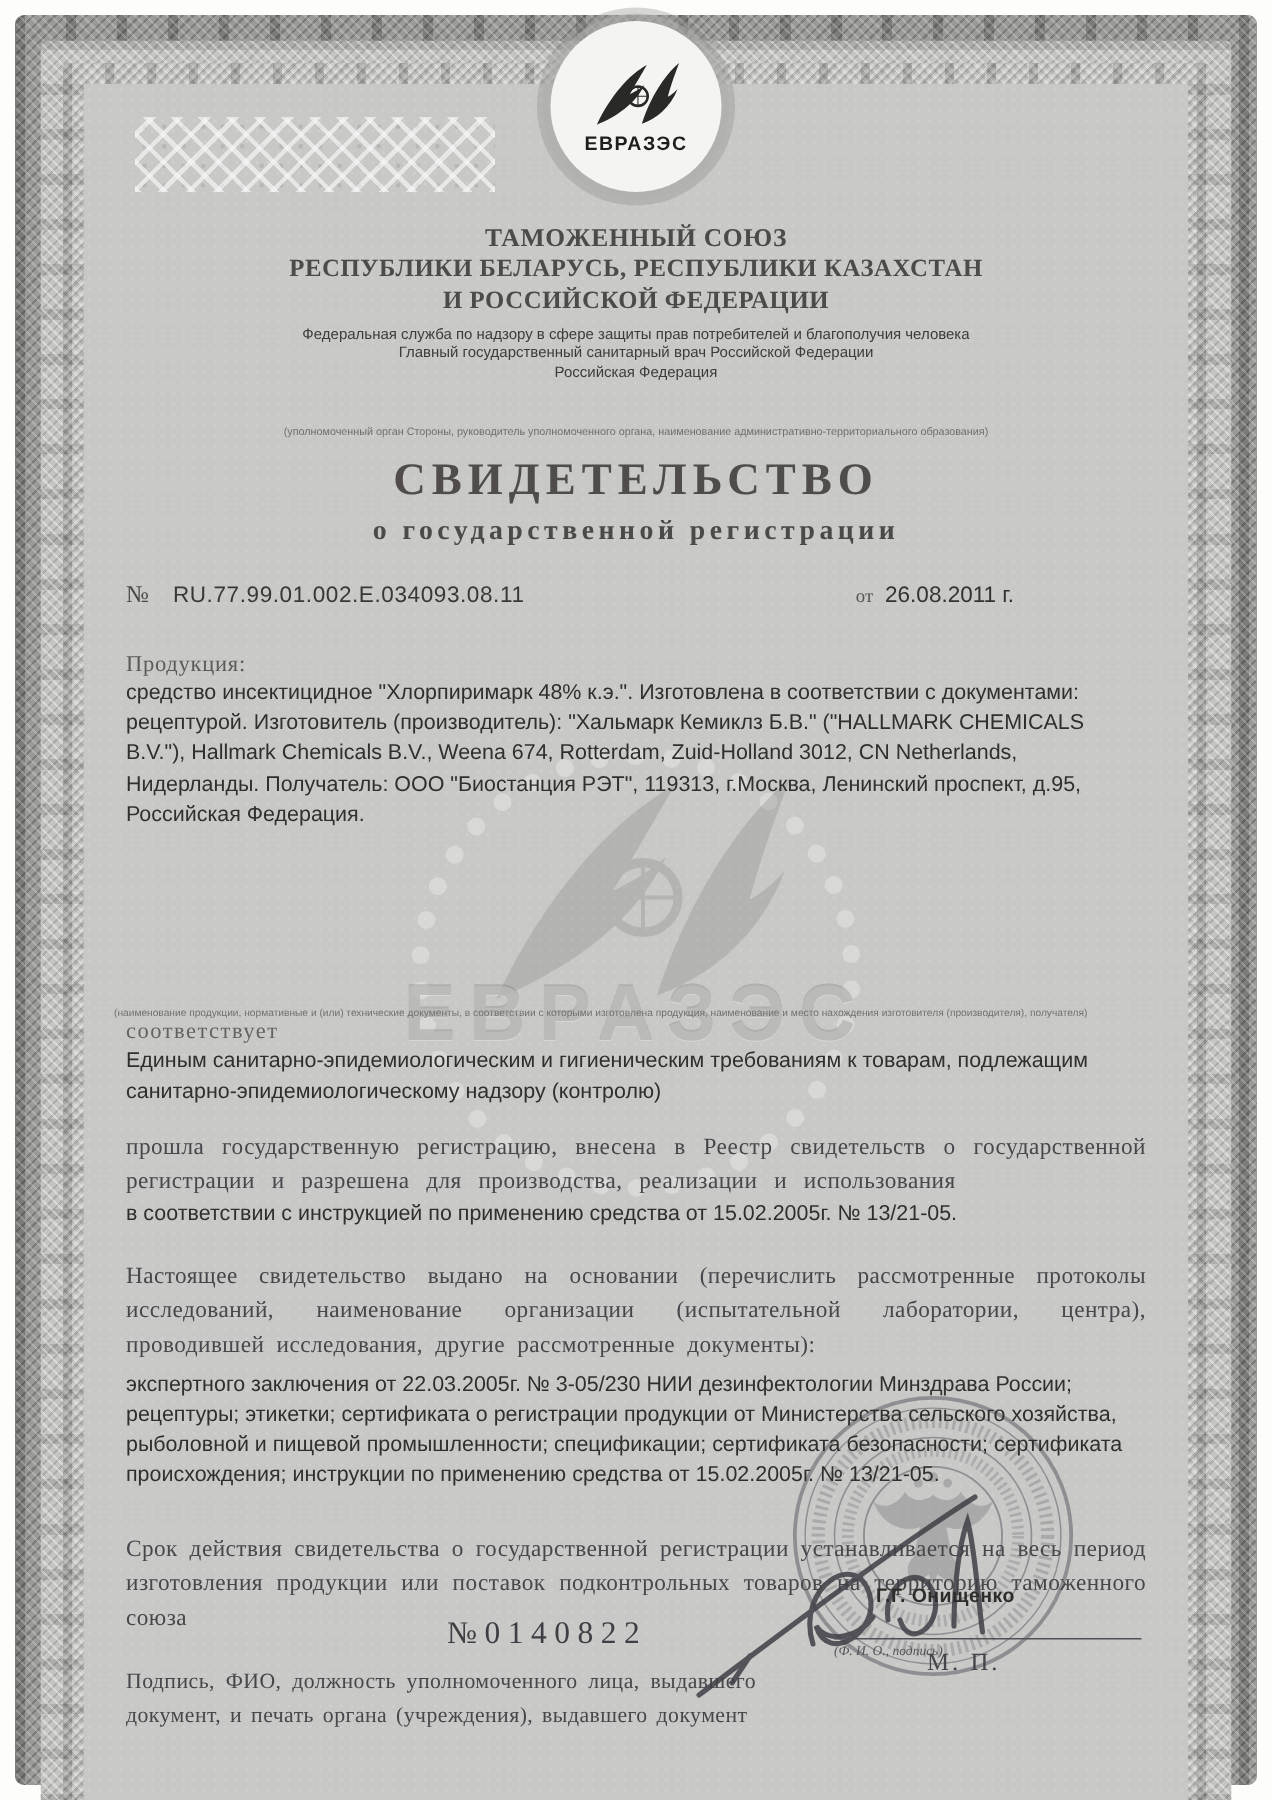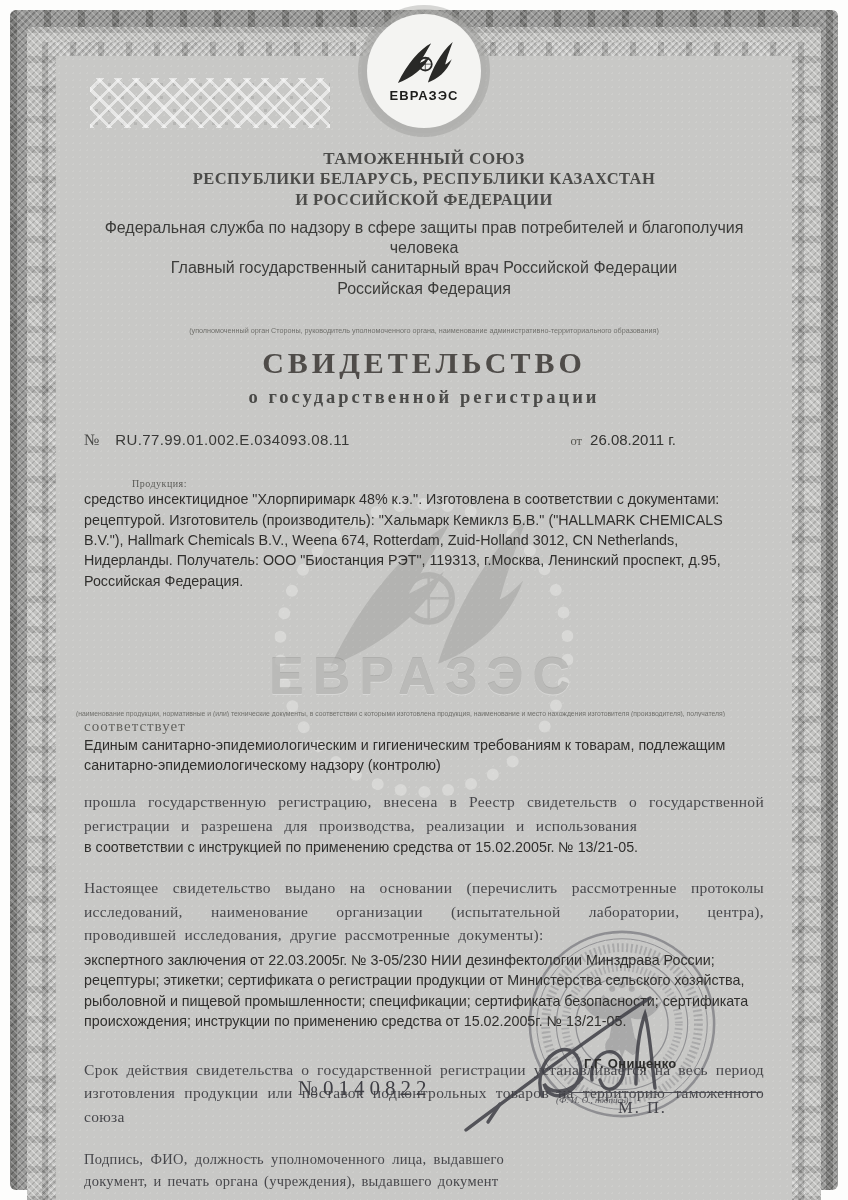--- a/index.html
+++ b/index.html
@@ -41,34 +41,34 @@
 
   
   .badge{position:absolute;left:50%;transform:translateX(-50%);top:14px;width:114px;height:114px;
     background:#f4f4f2;border-radius:50%;z-index:6;display:flex;flex-direction:column;align-items:center;justify-content:center;
     box-shadow:0 0 0 5px rgba(175,175,173,.55), 0 0 0 9px rgba(140,140,138,.35);}
   .badge .logo-text{font-weight:bold;font-size:13px;letter-spacing:1px;color:#1e1e1c;margin-top:1px;}
 
   .h-serif{font-family:"Liberation Serif",serif;}
   .hdr1{text-align:center;font-weight:bold;font-size:17px;letter-spacing:.5px;color:#4b4b49;line-height:1.25;}
   .hdr2{text-align:center;font-weight:bold;font-size:16.5px;letter-spacing:.4px;color:#4b4b49;line-height:1.25;}
-  .hdr-sans{text-align:center;font-size:16px;color:#3c3c3a;line-height:1.28;}
+  .hdr-sans{text-align:center;font-size:10px;color:#3c3c3a;line-height:1.28;}
   .hdr-sans.first{margin-top:7px;}
   .tiny-caption{text-align:center;font-size:7.2px;color:#6f6f6b;margin-top:27px;white-space:nowrap;overflow:hidden;}
   .title-main{text-align:center;font-family:"Liberation Serif",serif;font-weight:bold;font-size:30px;letter-spacing:4px;color:#4f4c49;margin-top:11px;}
   .title-sub{text-align:center;font-family:"Liberation Serif",serif;font-weight:bold;font-size:18.5px;letter-spacing:3px;color:#4a4a48;margin-top:7px;}
 
   .numrow{display:flex;margin-top:23px;align-items:baseline;}
   .numrow .no-sign{font-family:"Liberation Serif",serif;font-size:16px;color:#4a4a48;margin-right:16px;}
   .numrow .no-value{font-size:15px;color:#38383 6;letter-spacing:.4px;color:#383836;}
   .numrow .spacer{flex:1;}
   .numrow .from-label{font-family:"Liberation Serif",serif;font-size:12.5px;color:#55554f;margin-right:8px;text-transform:lowercase;margin-left:18px;}
   .numrow .date{font-size:15px;color:#333331;margin-right:88px;}
 
-  .prod-label{font-family:"Liberation Serif",serif;font-size:10px;color:#5a5a56;margin-top:29px;letter-spacing:.5px;margin-left:48px;}
+  .prod-label{font-family:"Liberation Serif",serif;font-size:15px;color:#5a5a56;margin-top:29px;letter-spacing:.5px;}
   .body-sans{font-size:14.3px;color:#302f2d;line-height:1.42;}
 
   .caption2{font-size:6.8px;color:#70706c;margin-top:119px;white-space:nowrap;overflow:hidden;margin-left:-8px;}
   .sootv{font-family:"Liberation Serif",serif;font-size:15px;color:#62625e;letter-spacing:1px;margin-top:1px;}
 
   .para-serif{font-family:"Liberation Serif",serif;font-size:15.5px;color:#47474b;line-height:1.5;text-align:justify;word-spacing:7px;letter-spacing:.3px;}
   .para-serif.tight{word-spacing:2px;}
   .reg{margin-top:15px;}
   .basis-intro{margin-top:19px;word-spacing:4px;}
   .validity{margin-top:27px;word-spacing:3px;}

